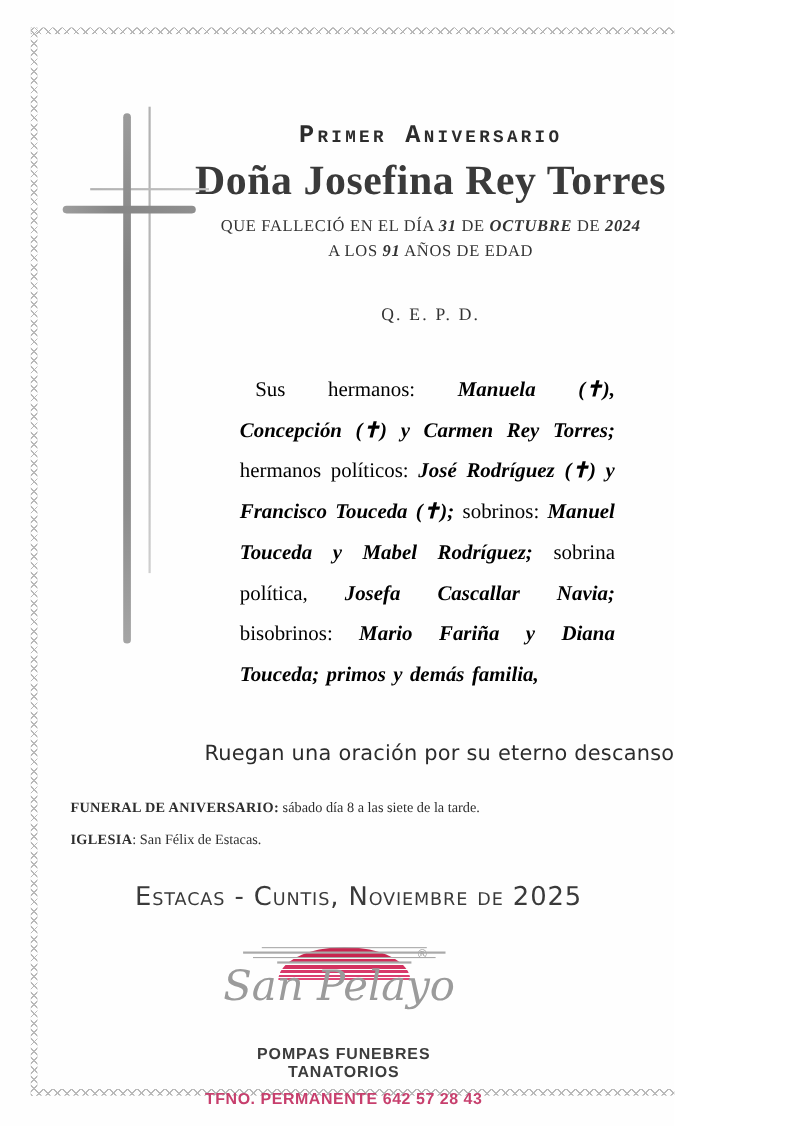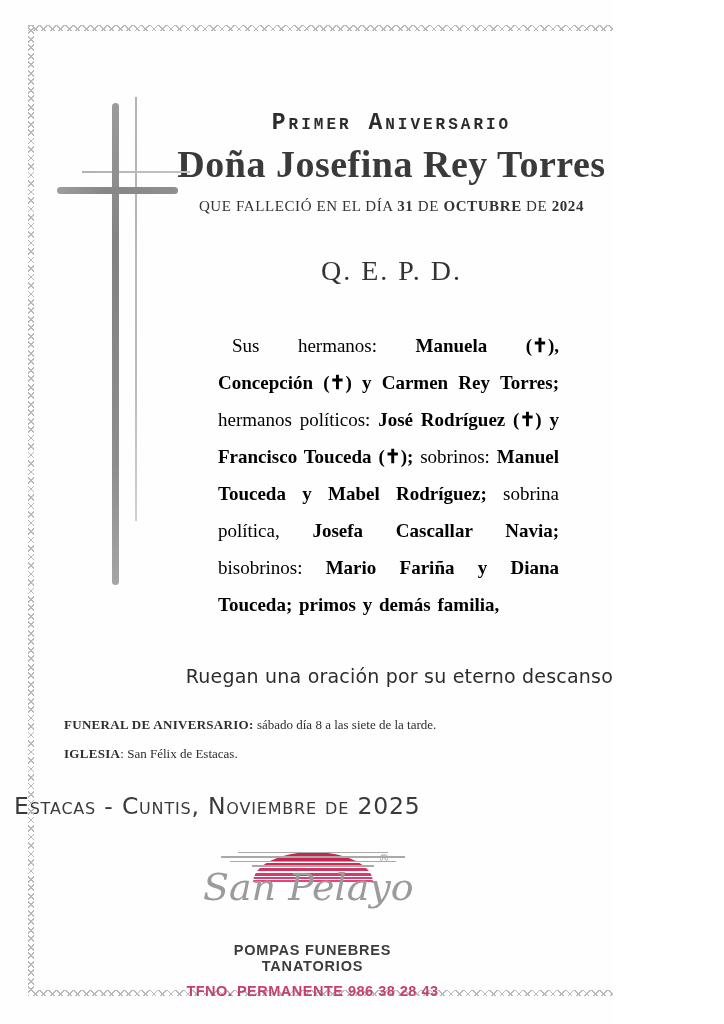--- a/index.html
+++ b/index.html
@@ -57,43 +57,43 @@
     font-weight:bold; font-size:16px; letter-spacing:2.5px; color:#2c2c2c;
   }
   .h-name {
     margin-top:6px;
     font-family:"Liberation Serif",serif;
     font-weight:bold; font-size:38px; color:#3a3a3a; letter-spacing:0.5px;
   }
   .h-small { margin-top:12px; font-size:15px; letter-spacing:0.6px; color:#333; }
   .h-small2 { margin-top:6px; font-size:15px; letter-spacing:0.6px; color:#333; }
   .h-small3 { margin-top:5px; font-size:15px; letter-spacing:0.6px; color:#333; }
-  .qepd { margin-top:40px; font-size:28px; letter-spacing:2px; color:#333; }
+  .qepd { margin-top:40px; font-size:16px; letter-spacing:2px; color:#333; }
 
   
   .family {
     margin:40px 54px 0 218px;
     font-size:19px; line-height:37px;
     text-align:justify; text-indent:14px;
     color:#000000; word-spacing:2px;
   }
-  .seg-b { font-weight:bold; }
+  .seg-b { font-weight:bold;font-style:italic; }
 
   
   .prayer {
     margin-top:42px; padding-left:26px; text-align:right;
     font-family:"DejaVu Sans","Liberation Sans",sans-serif;
     font-size:19px; color:#2c2c2c; letter-spacing:0.2px;
   }
   .detail { margin:0 40px 0 64px; font-size:13px; color:#2e2e2e; }
   .detail-funeral { margin-top:30px; }
   .detail-church  { margin-top:13px; }
   .detail .lbl { font-weight:bold; letter-spacing:0.3px; }
   .place {
-    margin-top:30px; padding-left:14px; 
+    margin-top:30px; padding-left:39px; text-align:center;
     font-family:"DejaVu Sans","Liberation Sans",sans-serif;
     font-variant:small-caps; font-weight:500;
     font-size:23.5px; letter-spacing:0.8px; color:#3a3a3a;
   }
 
   
   .logo {
     position:relative; width:260px; margin:20px auto 0;
     transform:translateX(6px); text-align:center;
   }
@@ -150,20 +150,21 @@
     <div class="cross-v-thin"></div>
     <div class="cross-h-thin"></div>
     <div class="cross-v"></div>
     <div class="cross-h"></div>
   </div>
 
   <div class="header">
     <div class="h-line1">Primer Aniversario</div>
     <div class="h-name">Doña Josefina Rey Torres</div>
     <div class="h-small"><span>QUE FALLECIÓ EN EL DÍA </span><span class="seg-b">31</span><span> DE </span><span class="seg-b">OCTUBRE</span><span> DE </span><span class="seg-b">2024</span></div>
+    <div class="h-small2"><span>A LOS </span><span class="seg-b">91</span><span> AÑOS DE EDAD</span></div>
     <div class="qepd">Q. E. P. D.</div>
   </div>
 
   <div class="family"><span>Sus hermanos: </span><span class="seg-b">Manuela (✝), Concepción (✝) y Carmen Rey Torres;</span><span> hermanos políticos: </span><span class="seg-b">José Rodríguez (✝) y Francisco Touceda (✝);</span><span> sobrinos: </span><span class="seg-b">Manuel Touceda y Mabel Rodríguez;</span><span> sobrina política, </span><span class="seg-b">Josefa Cascallar Navia;</span><span> bisobrinos: </span><span class="seg-b">Mario Fariña y Diana Touceda; primos y demás familia,</span></div>
 
   <div class="prayer">Ruegan una oración por su eterno descanso</div>
 
   <div class="detail detail-funeral"><span class="lbl">FUNERAL DE ANIVERSARIO:</span><span> sábado día 8 a las siete de la tarde.</span></div>
   <div class="detail detail-church"><span class="lbl">IGLESIA</span><span>: San Félix de Estacas.</span></div>
 
@@ -174,16 +175,16 @@
       <div class="sun"></div>
       <span class="reg">®</span>
       <div class="refl refl1"></div>
       <div class="refl refl2"></div>
       <div class="refl refl3"></div>
       <div class="refl refl4"></div>
       <div class="script">San Pelayo</div>
     </div>
     <div class="script-space"></div>
     <div class="logo-sub">POMPAS FUNEBRES TANATORIOS</div>
-    <div class="logo-phone">TFNO. PERMANENTE 986 38 28 43</div>
+    <div class="logo-phone">TFNO. PERMANENTE 642 57 28 43</div>
   </div>
 
 </div>
 
 </body></html>

